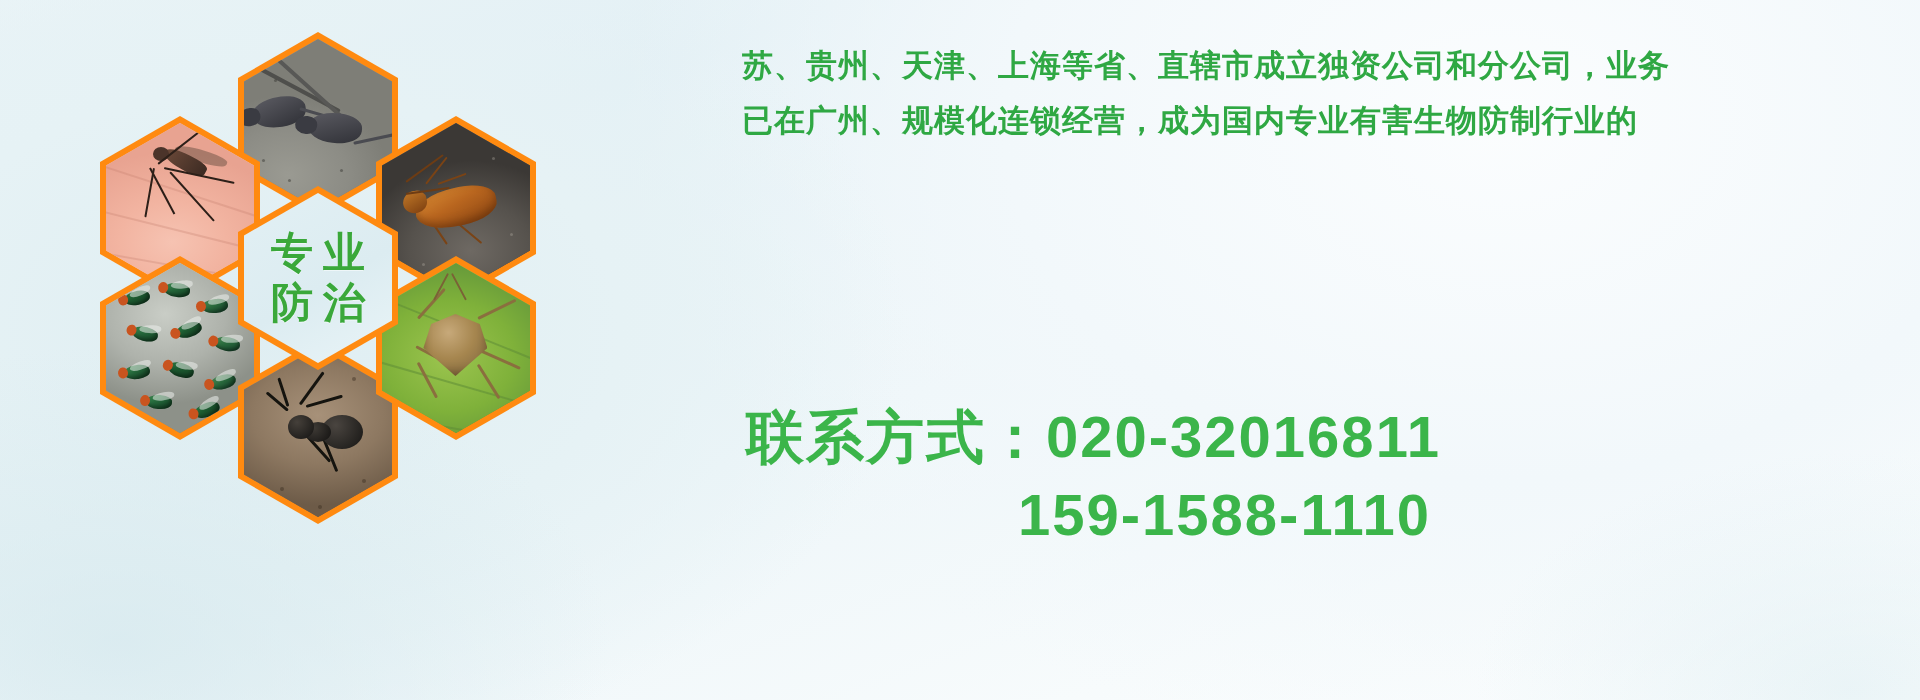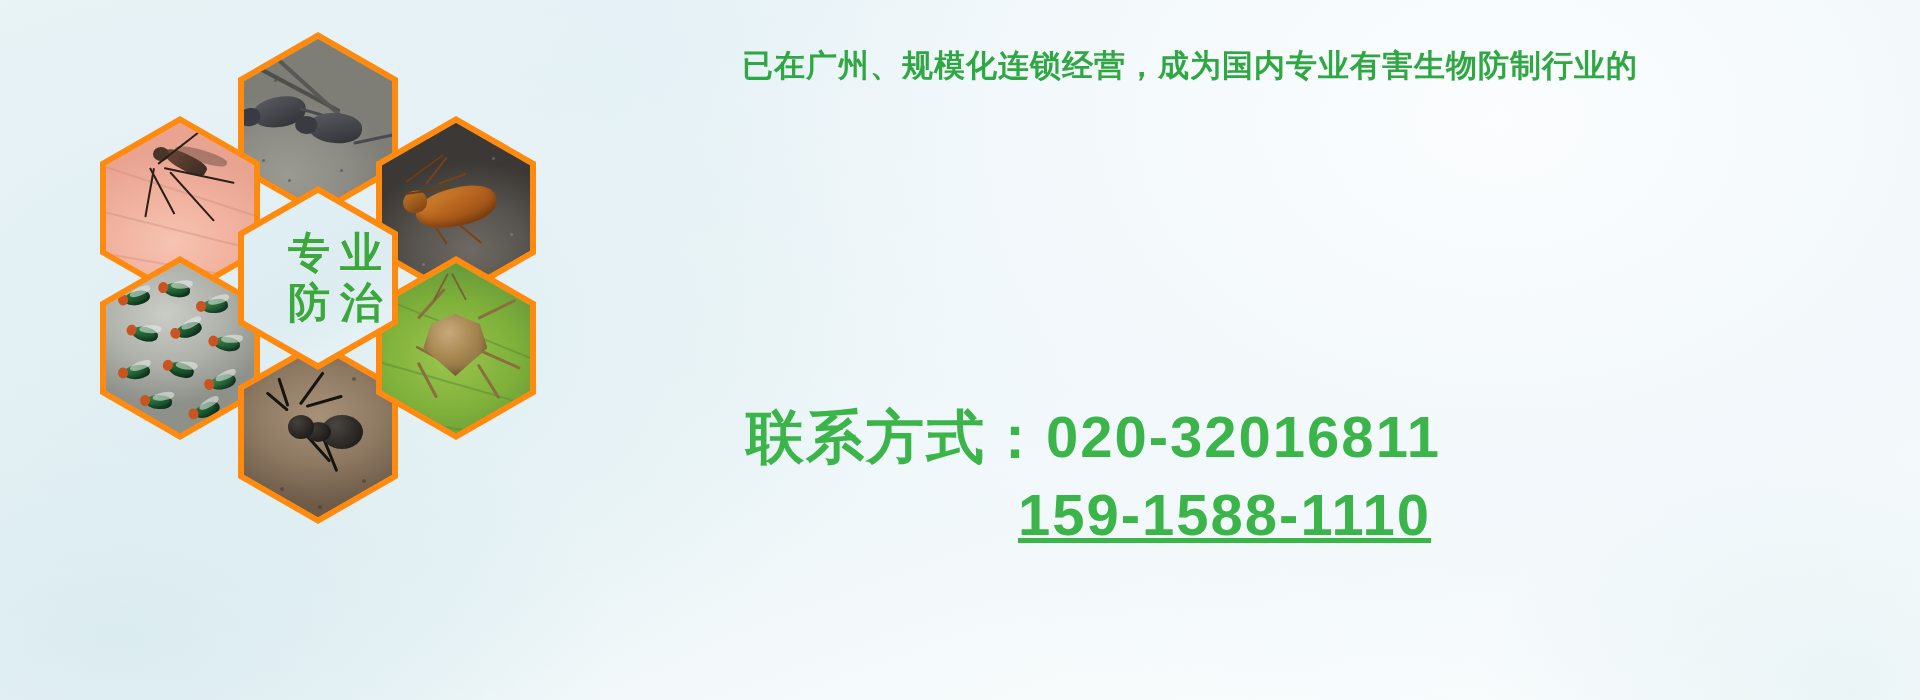--- a/index.html
+++ b/index.html
@@ -184,21 +184,21 @@
   .art-bug .bleg { position:absolute; background:#8a6f3e; height:3px; border-radius:3px; transform-origin:left center; }
   .art-bug .bant { position:absolute; background:#7a6236; height:2px; border-radius:2px; transform-origin:left center; }
 
   
   .hex.center .inner { background: linear-gradient(150deg,#e2f0f4 0%, #dcecf1 55%, #e9f4f7 100%); }
   .hex-label {
     position: absolute;
     inset: 0;
     display: flex;
     flex-direction: column;
-    align-items: flex-end;
+    align-items: center;
     justify-content: center;
     gap: 6px;
   }
   .hex-label span {
     color: #3aa83a;
     font-size: 42px;
     font-weight: bold;
     letter-spacing: 10px;
     text-indent: 10px;
     line-height: 1.05;
@@ -230,21 +230,21 @@
     width: 1000px;
   }
   .contact .line {
     color: #3bb54a;
     font-size: 58px;
     font-weight: bold;
     line-height: 78px;
     letter-spacing: 2px;
     white-space: nowrap;
   }
-  .contact .line.second { padding-left: 272px; text-decoration: underline; }
+  .contact .line.second { padding-left: 272px; }
 </style>
 </head>
 <body>
 
 <div id="banner">
   <div class="wash"></div>
 
   <div class="honeycomb">
 
     <div class="hex" style="left:148px; top:18px;">
@@ -403,20 +403,21 @@
       <div class="inner">
         <div class="hex-label">
           <span>专业</span>
           <span>防治</span>
         </div>
       </div>
     </div>
   </div>
 
   <div class="copy">
+    <p>苏、贵州、天津、上海等省、直辖市成立独资公司和分公司，业务</p>
     <p>已在广州、规模化连锁经营，成为国内专业有害生物防制行业的</p>
   </div>
 
   <div class="contact">
     <div class="line">
       <span>联系方式：</span><span>020-32016811</span>
     </div>
     <div class="line second">159-1588-1110</div>
   </div>
 </div>

